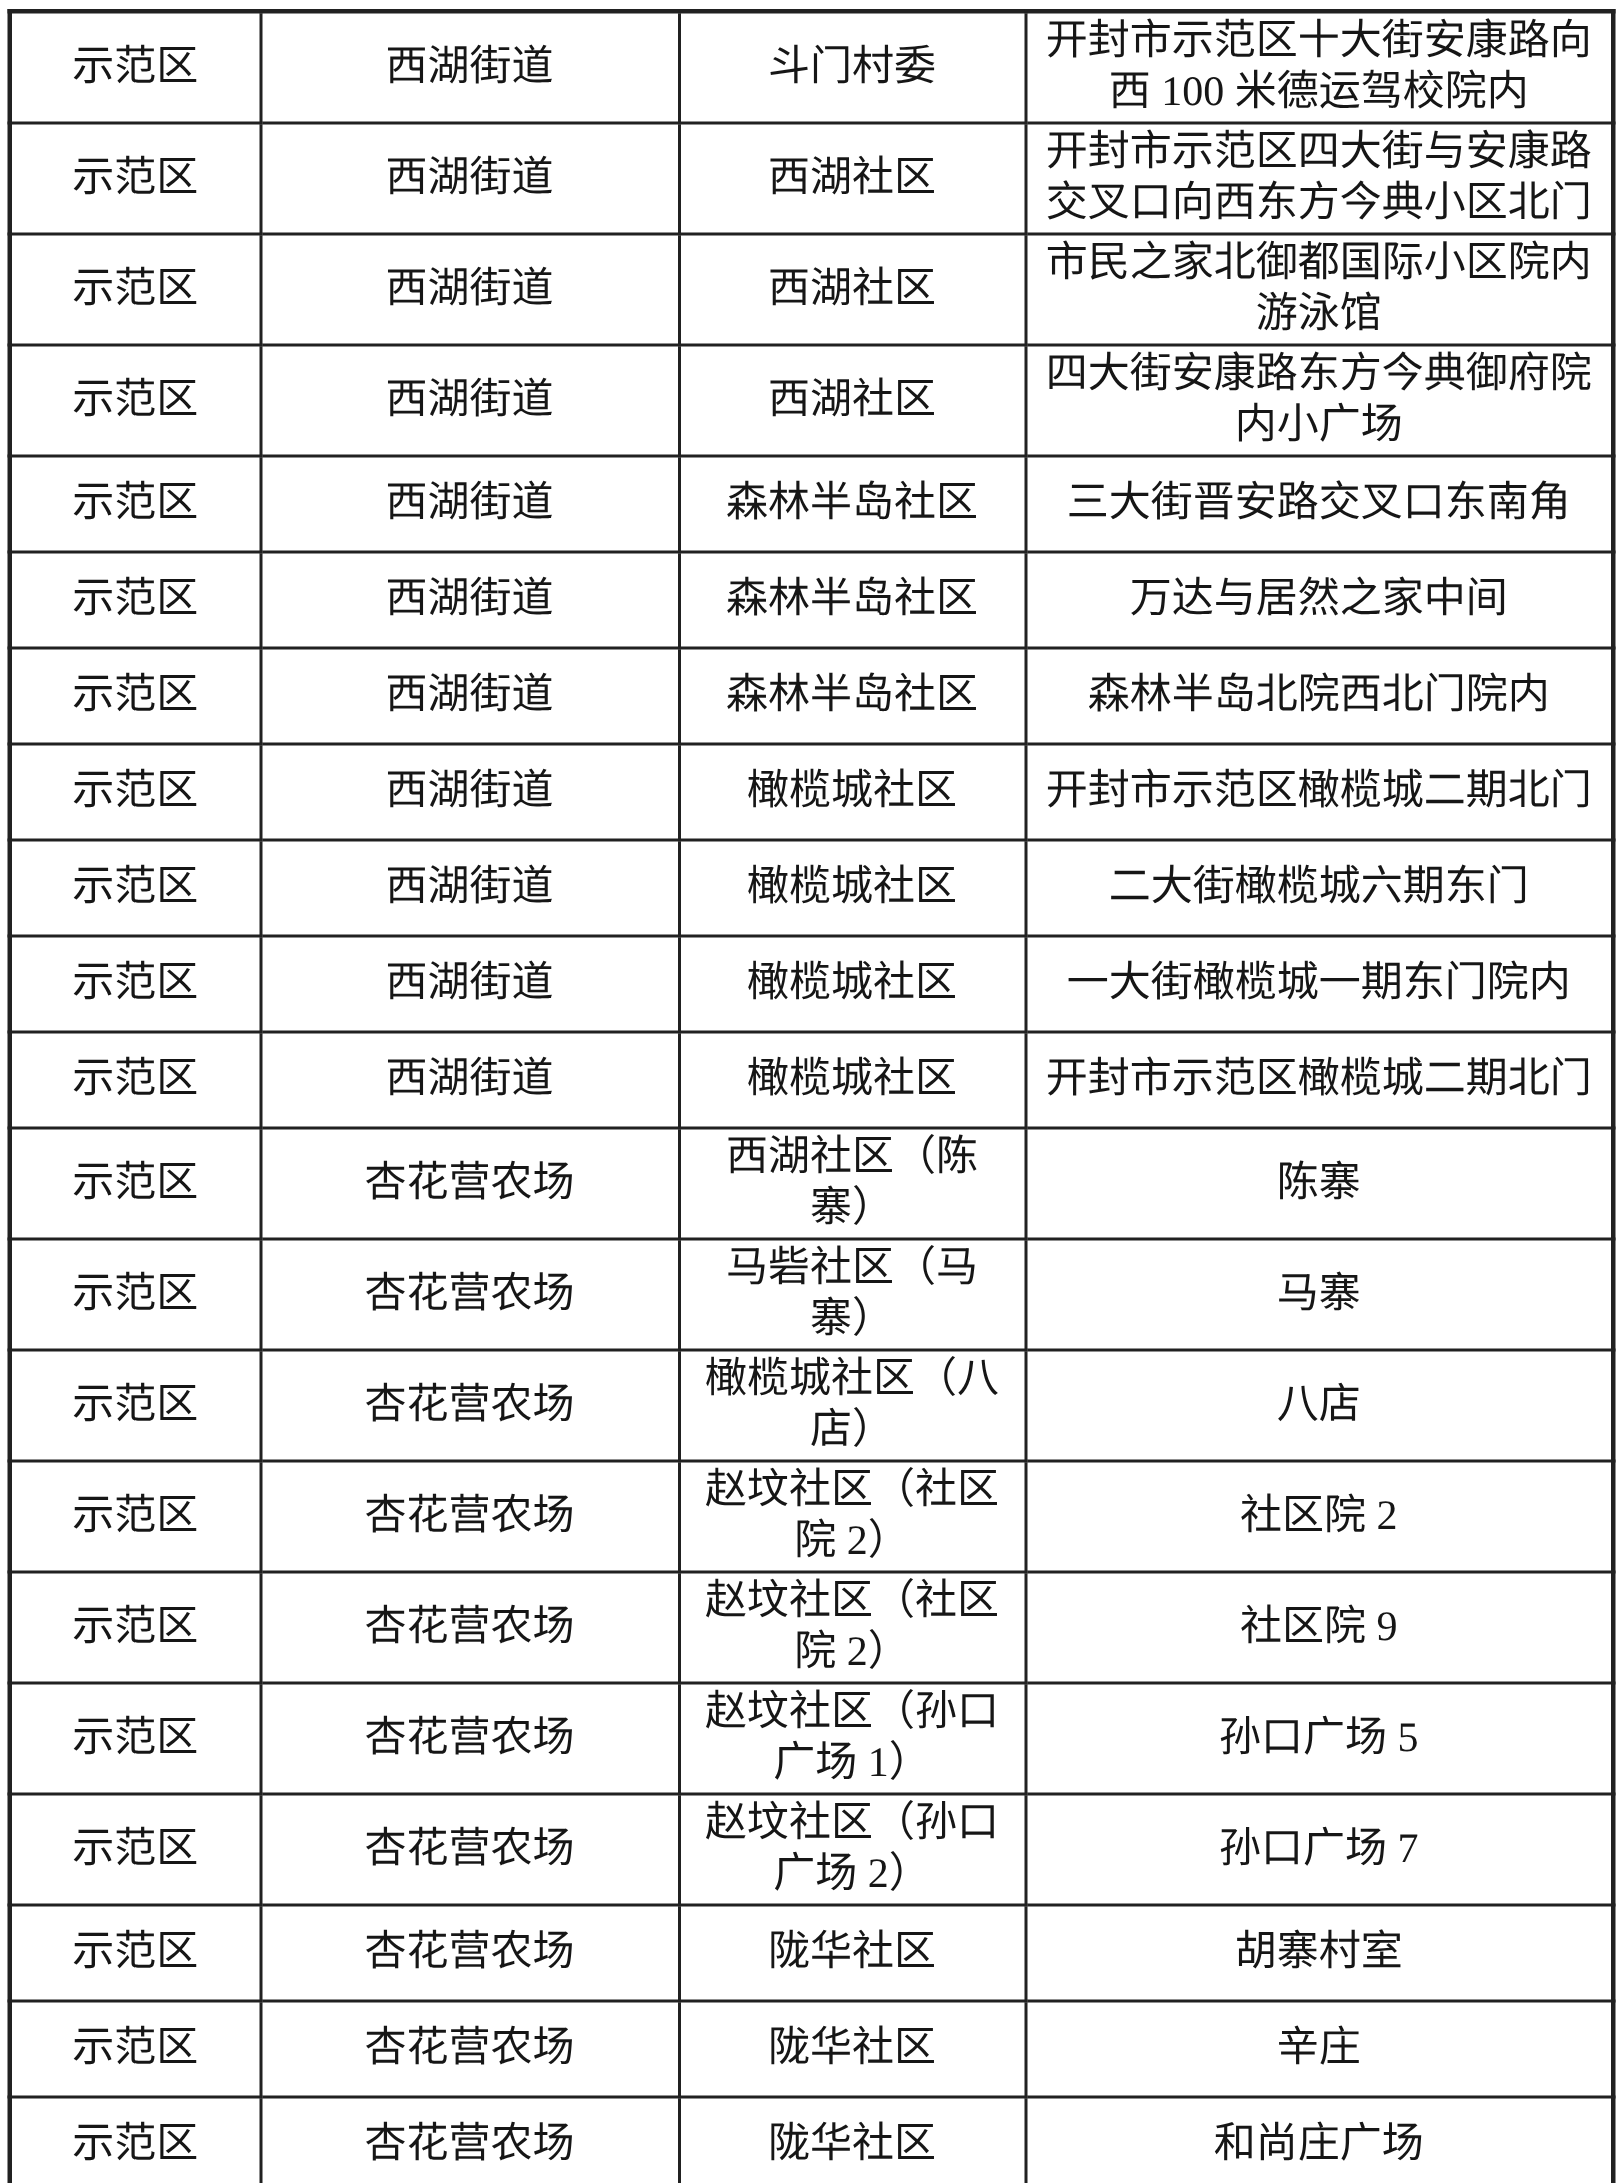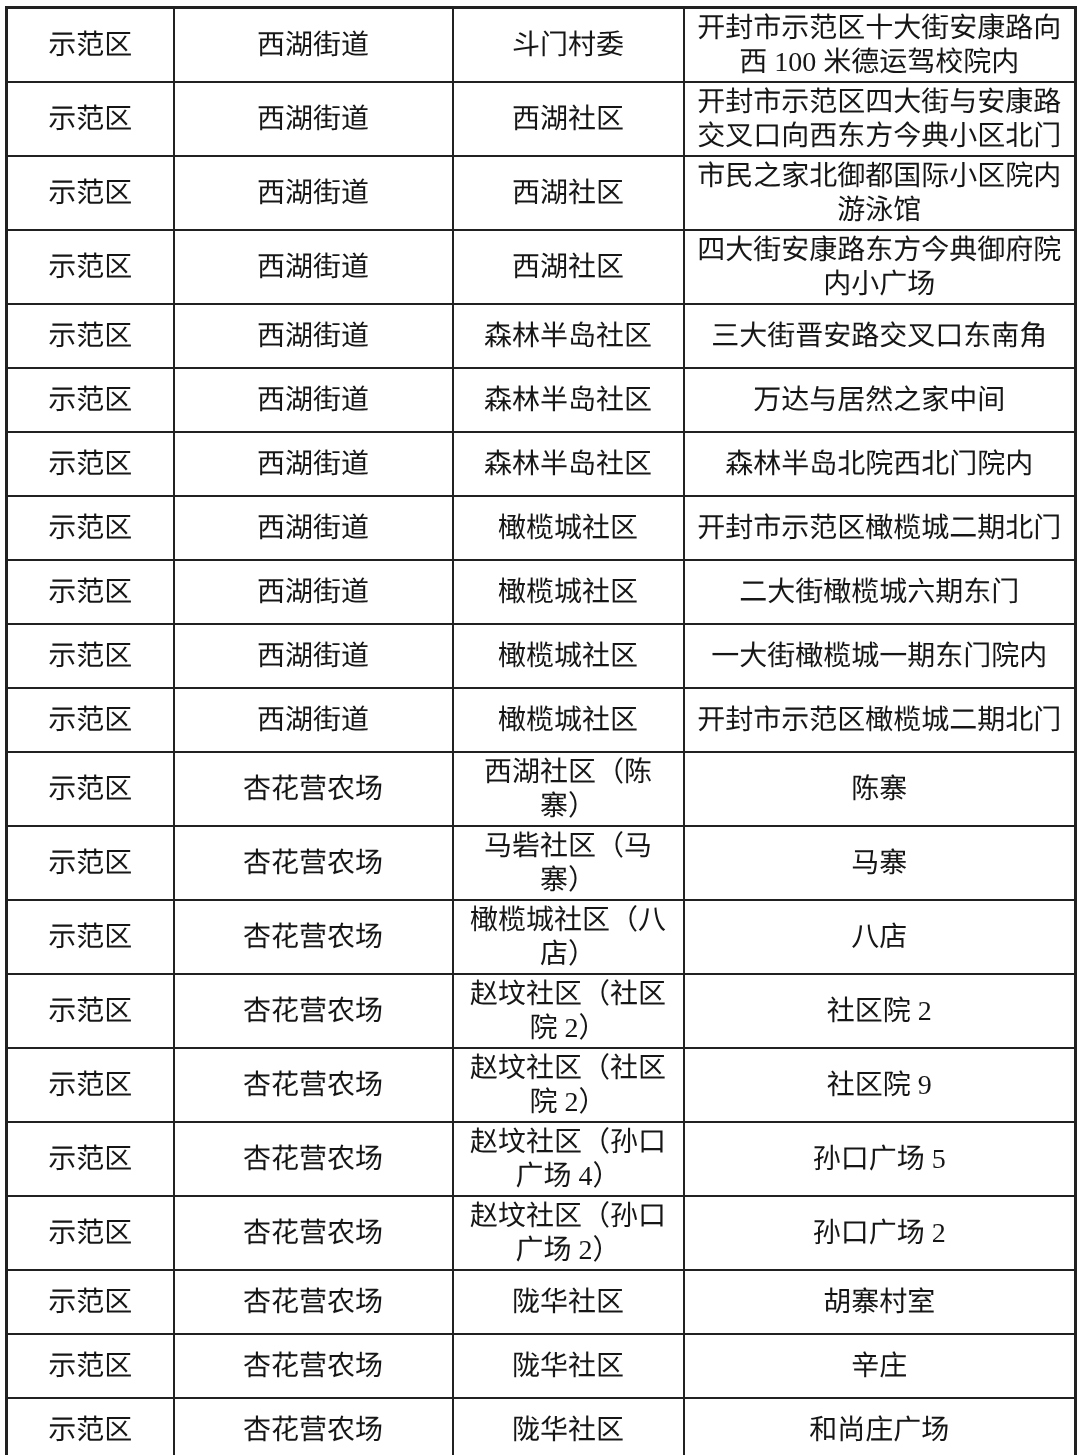--- a/index.html
+++ b/index.html
@@ -147,28 +147,28 @@
         </tr>
         <tr>
           <td>示范区</td>
           <td>杏花营农场</td>
           <td>赵坟社区（社区院 2）</td>
           <td>社区院 9</td>
         </tr>
         <tr>
           <td>示范区</td>
           <td>杏花营农场</td>
-          <td>赵坟社区（孙口广场 4）</td>
+          <td>赵坟社区（孙口广场 1）</td>
           <td>孙口广场 5</td>
         </tr>
         <tr>
           <td>示范区</td>
           <td>杏花营农场</td>
           <td>赵坟社区（孙口广场 2）</td>
-          <td>孙口广场 2</td>
+          <td>孙口广场 7</td>
         </tr>
         <tr>
           <td>示范区</td>
           <td>杏花营农场</td>
           <td>陇华社区</td>
           <td>胡寨村室</td>
         </tr>
         <tr>
           <td>示范区</td>
           <td>杏花营农场</td>

